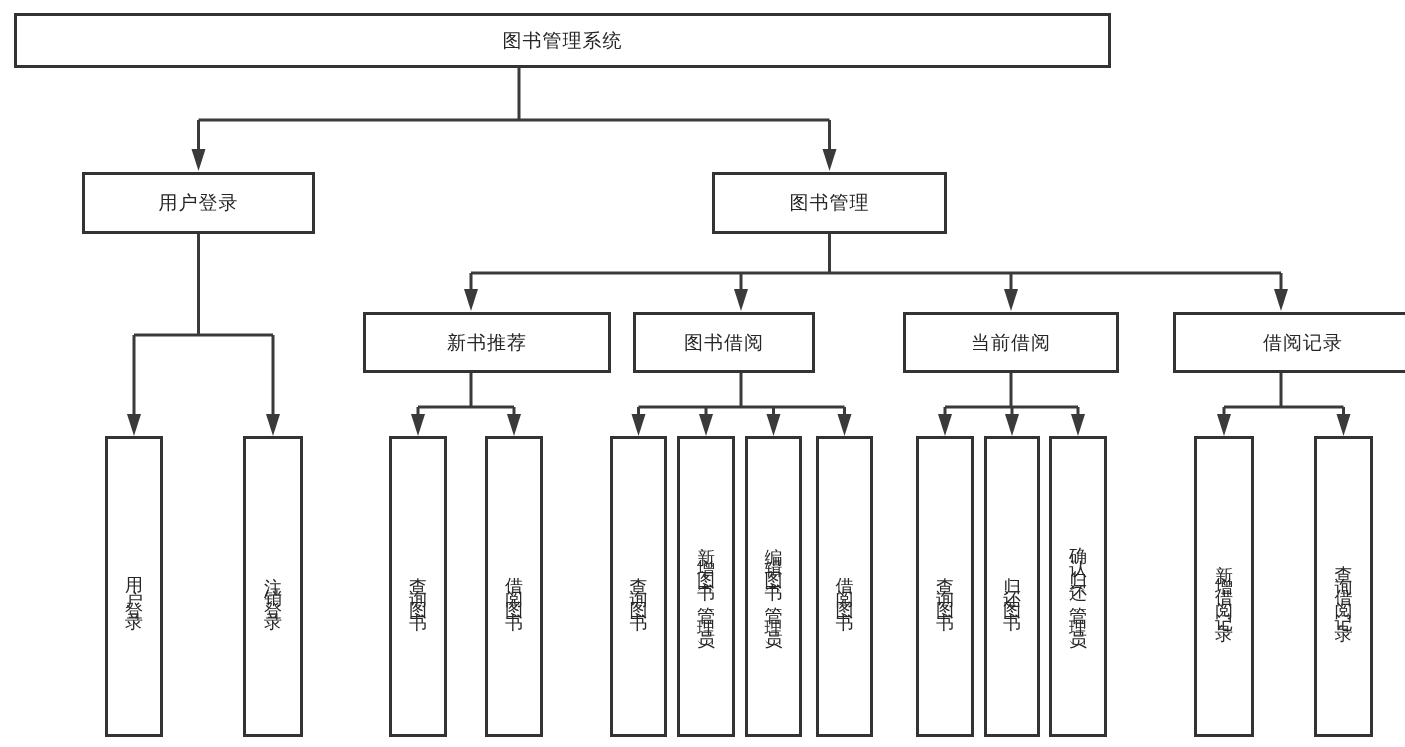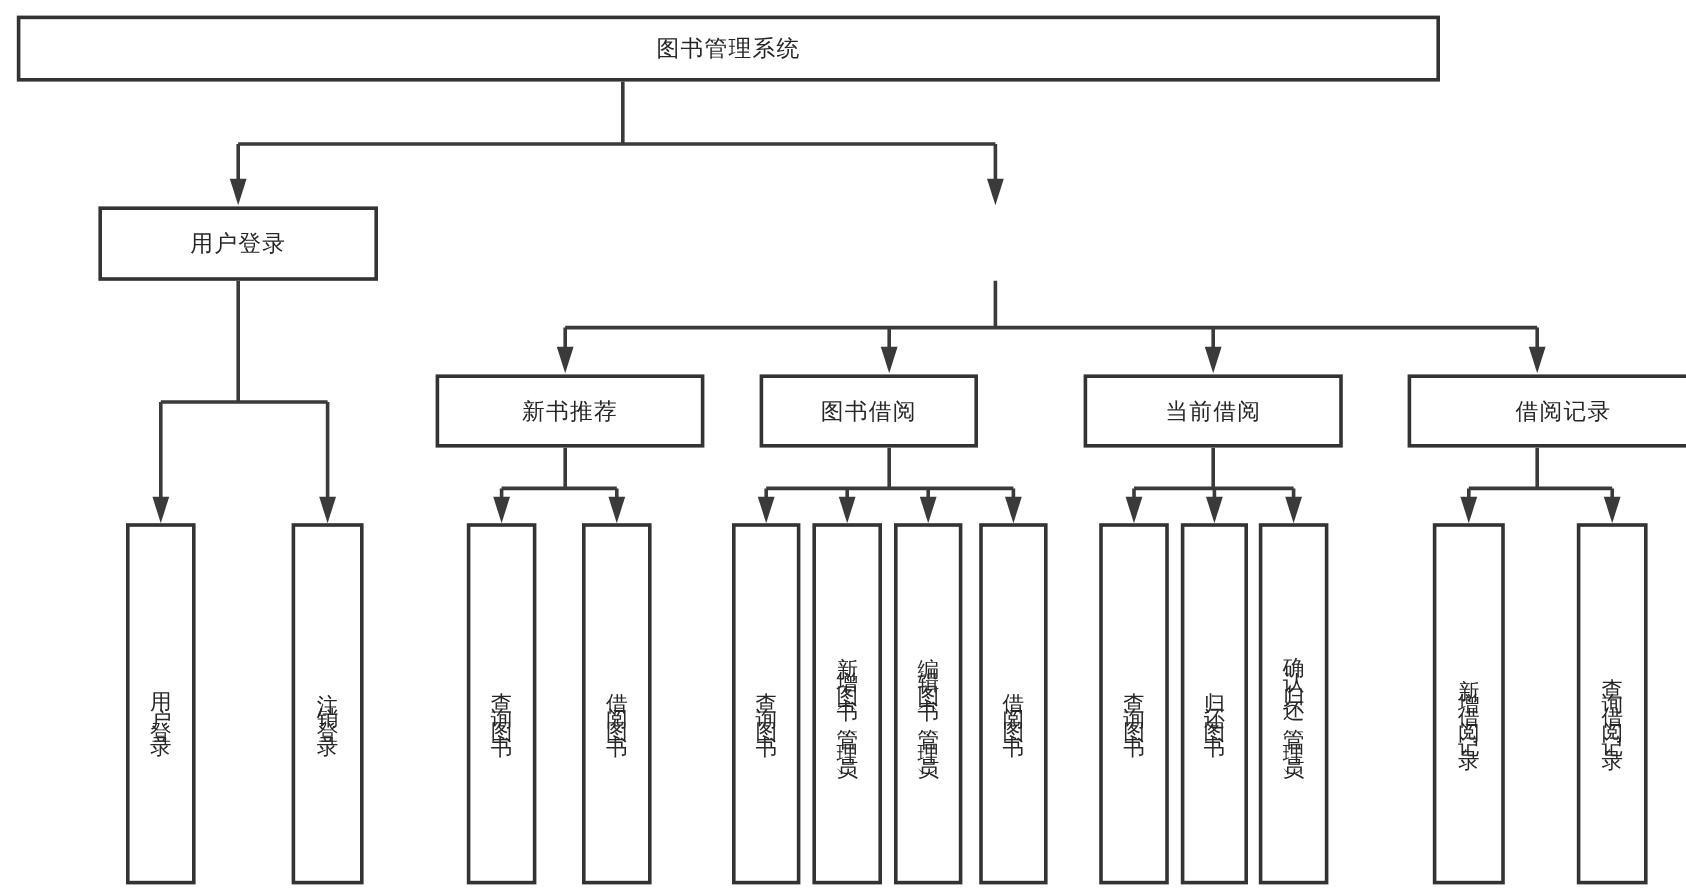--- a/index.html
+++ b/index.html
@@ -14,21 +14,21 @@
   .box{
     position:absolute;
     box-sizing:border-box;
     background:#ffffff;
     border:3px solid #333333;
     display:flex;align-items:center;justify-content:center;
     color:#262626;
     z-index:1;
   }
   .hlabel{font-size:19px;letter-spacing:1px;white-space:nowrap;}
-  .root{left:14px;top:13px;width:1186px;height:55px;}
+  .root{left:14px;top:13px;width:1097px;height:55px;}
   .lvl2{top:172px;height:62px;}
   .lvl3{top:312px;height:61px;}
   .leaf{top:436px;height:301px;}
   .vtext{
     writing-mode:vertical-rl;
     text-orientation:mixed;
     font-size:18px;
     letter-spacing:12px;
     line-height:1;
     white-space:nowrap;
@@ -112,22 +112,25 @@
     </g>
   </svg>
 
   <div class="box root">
     <span class="hlabel">图书管理系统</span>
   </div>
 
   <div class="box lvl2" style="left:82px;width:233px;">
     <span class="hlabel">用户登录</span>
   </div>
+  <div class="box lvl2" style="left:712px;width:235px;">
+    <span class="hlabel">图书管理</span>
+  </div>
 
-  <div class="box lvl3" style="left:363px;width:224px;">
+  <div class="box lvl3" style="left:363px;width:248px;">
     <span class="hlabel">新书推荐</span>
   </div>
   <div class="box lvl3" style="left:633px;width:182px;">
     <span class="hlabel">图书借阅</span>
   </div>
   <div class="box lvl3" style="left:903px;width:216px;text-align:center;">
     <span class="hlabel">当前借阅</span>
   </div>
   <div class="box lvl3" style="left:1173px;width:260px;">
     <span class="hlabel">借阅记录</span>

